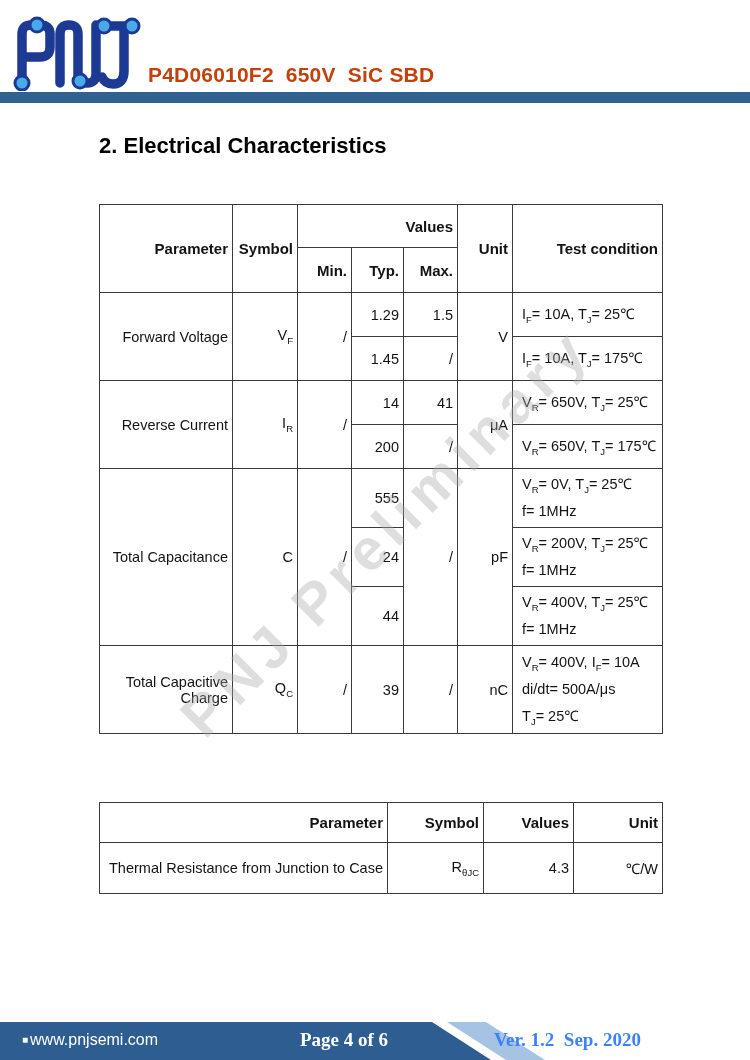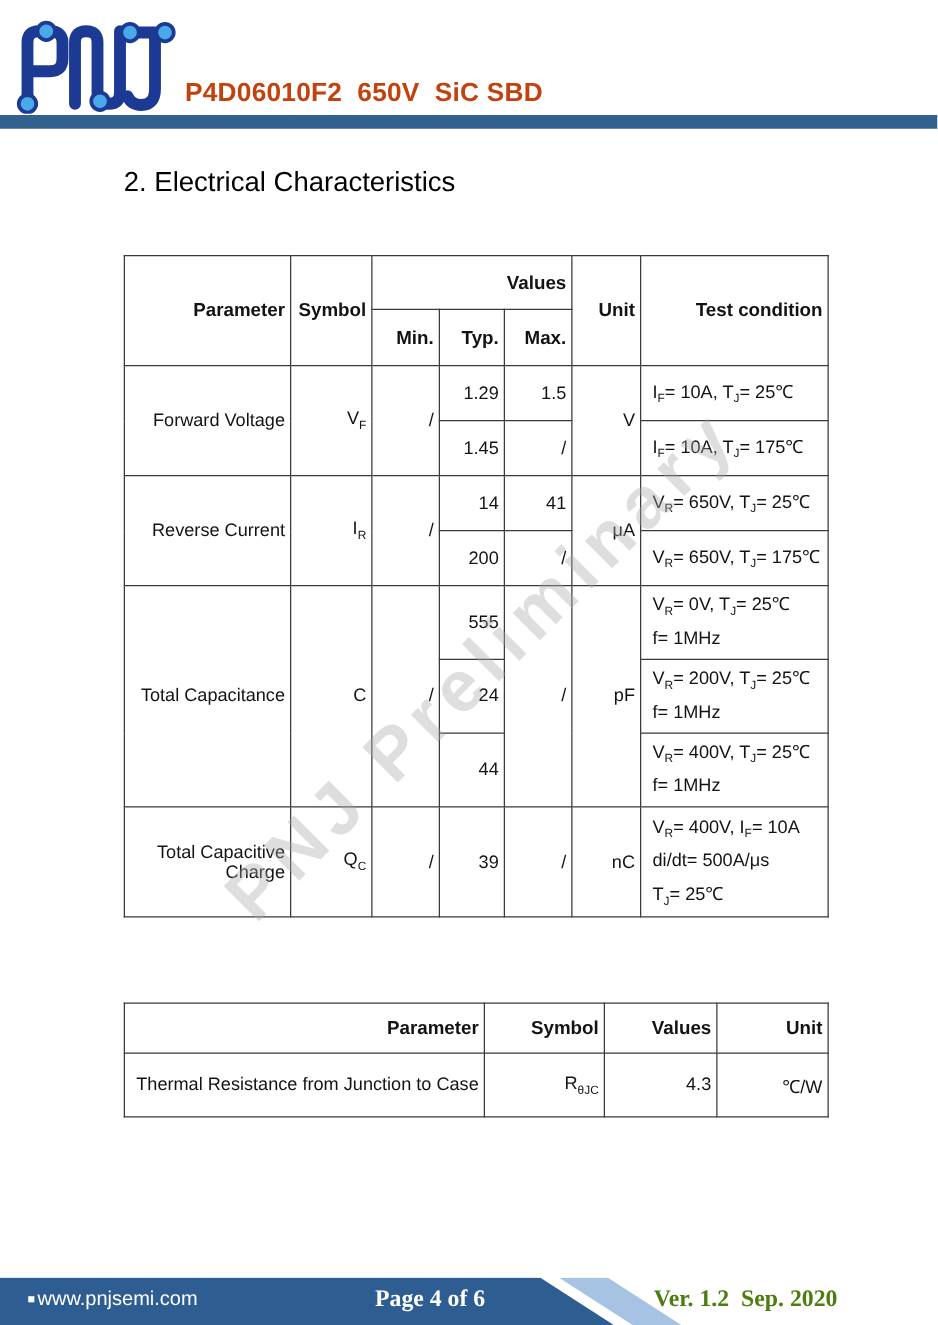--- a/index.html
+++ b/index.html
@@ -12,21 +12,21 @@
 
   
   .logo-wrap { position:absolute; left:10px; top:13px; width:135px; height:78px; }
   .doc-title {
     position:absolute; left:148px; top:63px; font-size:21px; font-weight:bold;
     color:#c2410c; white-space:pre; letter-spacing:0.2px;
   }
   .header-bar { position:absolute; left:0; top:92px; width:750px; height:11px; background:#31618f; }
 
   
-  .section-title { position:absolute; left:99px; font-size:22px; font-weight:normal; color:#000; }
+  .section-title { position:absolute; left:99px; font-size:22px; font-weight:bold; color:#000; }
   .sec-electrical { top:133px; }
   .sec-thermal { top:759px; }
   .note { position:absolute; left:99px; top:175px; font-size:14.5px; color:#131313; }
 
   
   table { position:absolute; left:99px; border-collapse:collapse; table-layout:fixed; background:transparent; }
   .etable { top:204px; width:563px; }
   .ttable { top:802px; width:563px; }
   th, td {
     border:1px solid #3a3a3a; font-size:14.5px; text-align:right;
@@ -49,21 +49,21 @@
   .footer { position:absolute; left:0; top:1022px; width:750px; height:38px; }
   .footer-bar { position:absolute; inset:0; background:#2e5d91; clip-path:polygon(0 0, 432px 0, 491px 38px, 0 38px); }
   .footer-stripe { position:absolute; inset:0; background:#a6c3e3; clip-path:polygon(447px 0, 486px 0, 545px 38px, 506px 38px); }
   .footer-website { position:absolute; left:22px; top:9px; color:#ffffff; font-size:16px; }
   .footer-bullet { font-size:10px; vertical-align:2px; margin-right:2px; }
   .footer-page {
     position:absolute; left:300px; top:7px; width:146px; text-align:left; color:#ffffff;
     font-family:"Liberation Serif", serif; font-weight:bold; font-size:19px;
   }
   .footer-version {
-    position:absolute; left:523px; top:7px; color:#4d7c0f;
+    position:absolute; left:494px; top:7px; color:#3b82f6;
     font-family:"Liberation Serif", serif; font-weight:bold; font-size:19px; white-space:pre;
   }
 </style>
 </head>
 <body>
 
 <div class="page">
 
   <div class="logo-wrap">
     <svg width="135" height="78" viewBox="0 0 135 78">

